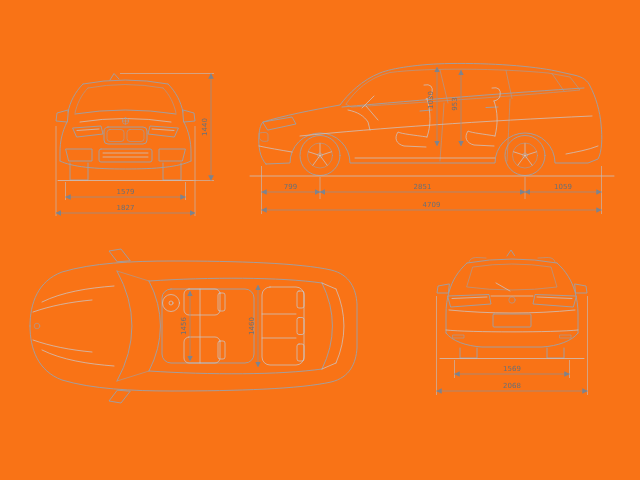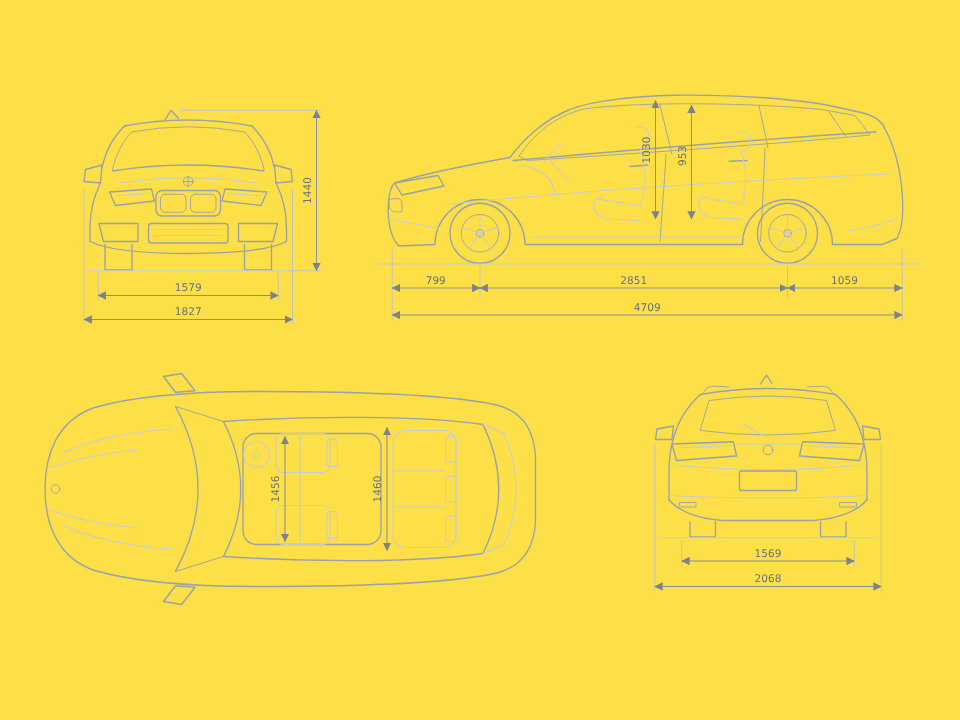--- a/index.html
+++ b/index.html
@@ -1,16 +1,16 @@
 <!DOCTYPE html>
 <html><head>
 <meta charset="utf-8">
 <style>
   html,body { margin:0; padding:0; background:#ffffff; }
-  #canvas { position:relative; width:640px; height:480px; background:#fde047; overflow:hidden; }
+  #canvas { position:relative; width:640px; height:480px; background:#f97316; overflow:hidden; }
   svg { display:block; }
   .s   { fill:none; stroke:#9aa1ab; stroke-width:0.9; stroke-linecap:round; stroke-linejoin:round; }
   .t   { fill:none; stroke:#9aa1ab; stroke-width:0.6; stroke-linecap:round; stroke-linejoin:round; }
   .l   { fill:none; stroke:#c6ccd4; stroke-width:0.7; stroke-linecap:round; stroke-linejoin:round; }
   .dim { fill:none; stroke:#8a909b; stroke-width:0.7; }
   .ext { fill:none; stroke:#bcc2cb; stroke-width:0.6; }
   .dimtext { font-family:"DejaVu Sans", sans-serif; font-size:7px; fill:#687079; }
 </style>
 </head>
 <body>

